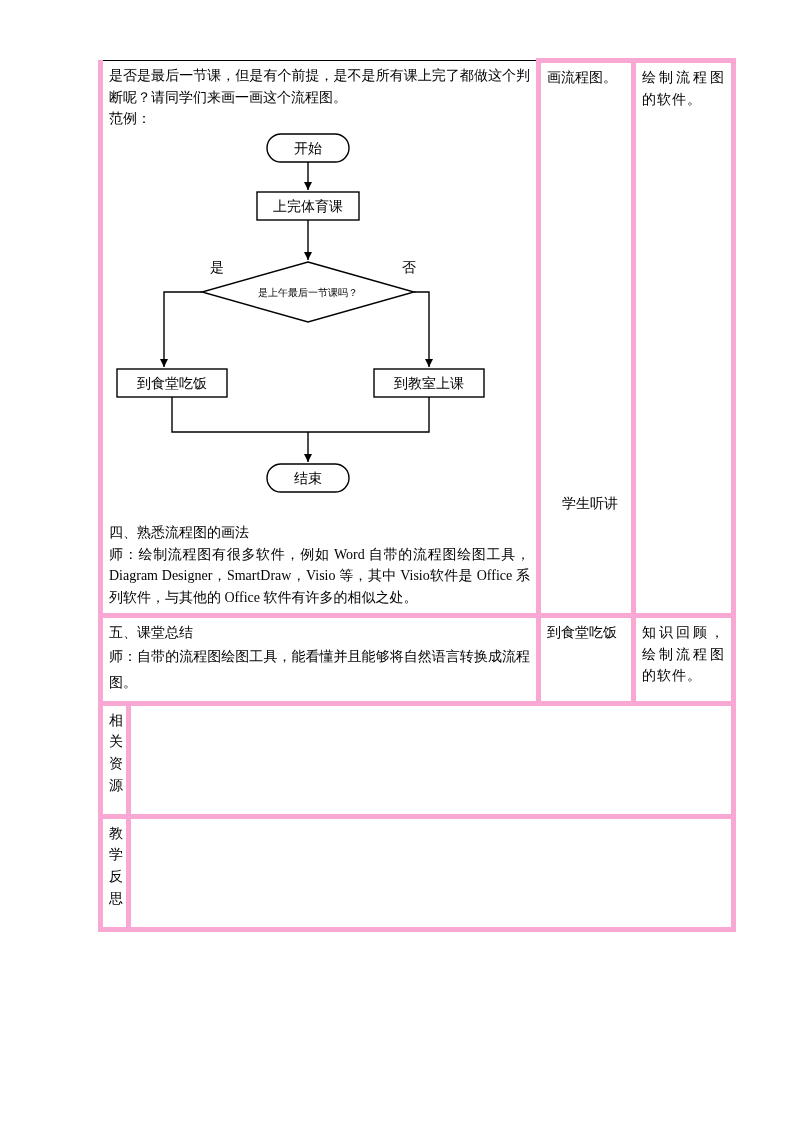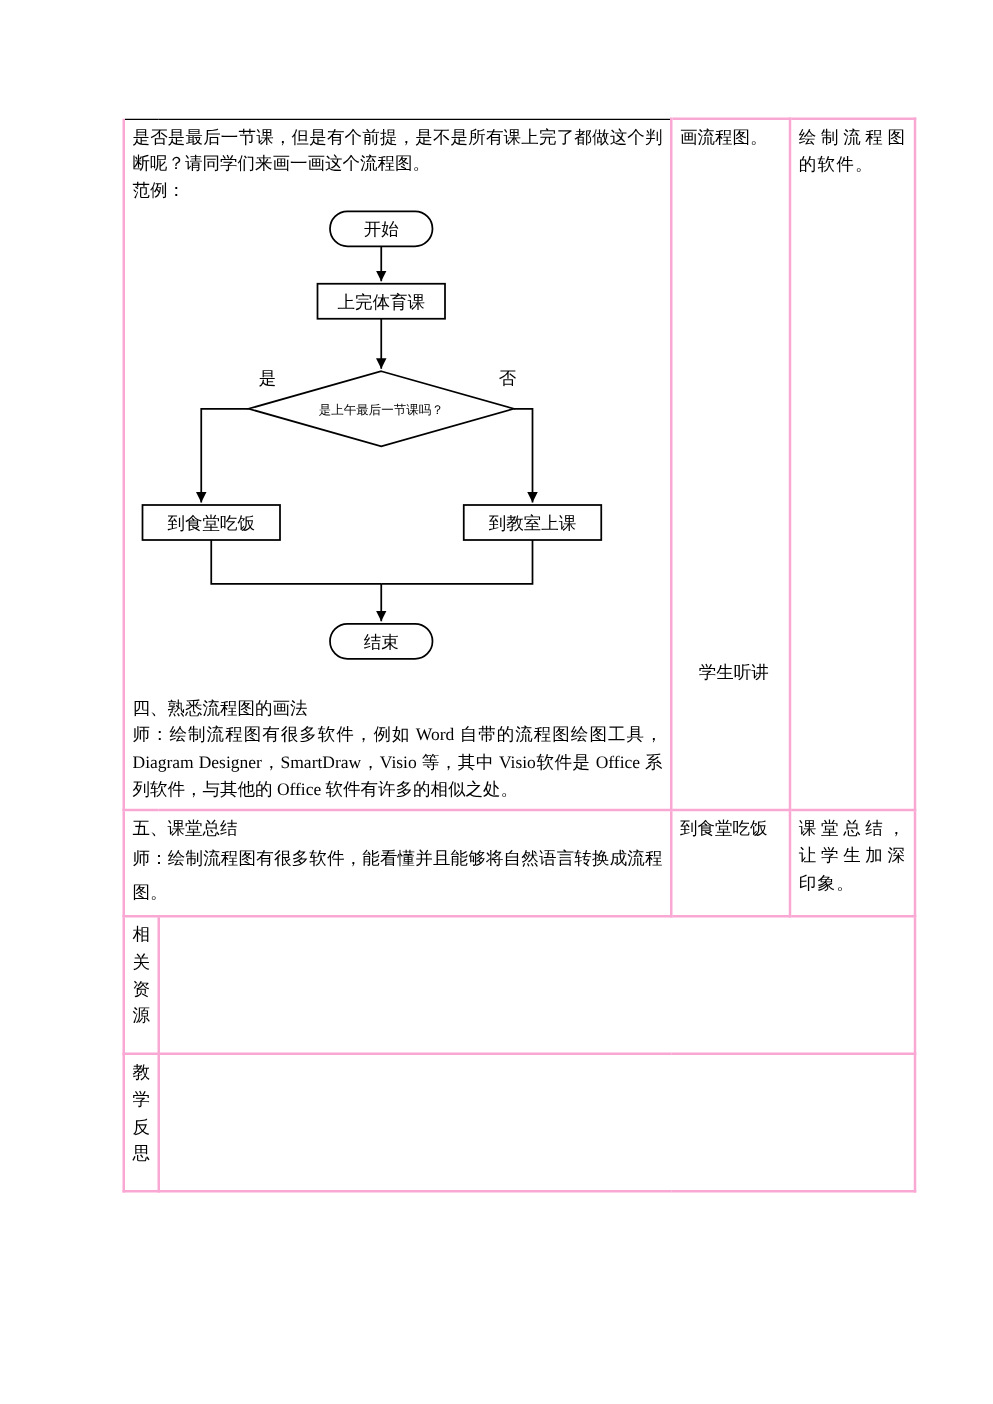--- a/index.html
+++ b/index.html
@@ -8,29 +8,29 @@
     background: #fff;
     font-family: "SimSun", "宋体", serif;
     font-size: 14px;
     color: #000;
   }
   .page {
     width: 694px;
     height: 1123px;
     position: relative;
     box-sizing: border-box;
-    padding: 94px 90px 0 98px;
+    padding: 58px 90px 0 98px;
   }
   table.lesson {
     border-collapse: collapse;
     width: 100%;
     table-layout: fixed;
   }
   table.lesson td {
-    border: 2px solid #f9a8d4;
+    border: 5px solid #f9a8d4;
     vertical-align: top;
     padding: 4px 6px 4px 6px;
     line-height: 1.55;
   }
   .col-main   { width: 410px; }
   .col-side1  { width: 95px; }
   .col-side2  { width: 100px; }
   .vlabel {
     width: 28px;
     text-align: center;
@@ -116,27 +116,27 @@
       <div style="position:absolute; left:21px; bottom:98px;">学生听讲</div>
     </td>
     <td>
       <div style="text-align:justify; letter-spacing:1px;">绘制流程图的软件。</div>
     </td>
   </tr>
 
   <tr>
     <td colspan="2" class="kaiti">
       <div>五、课堂总结</div>
-      <div style="text-align:justify; line-height:1.9;">师：绘制流程图有很多软件，能看懂并且能够将自然语言转换成流程图。</div>
+      <div style="text-align:justify; line-height:1.9;">师：自带的流程图绘图工具，能看懂并且能够将自然语言转换成流程图。</div>
     </td>
     <td class="kaiti">
       <div>到食堂吃饭</div>
     </td>
     <td class="kaiti">
-      <div style="text-align:justify; letter-spacing:1px;">课堂总结，让学生加深印象。</div>
+      <div style="text-align:justify; letter-spacing:1px;">知识回顾，绘制流程图的软件。</div>
     </td>
   </tr>
 
   <tr>
     <td class="vlabel" style="height:100px;">
       <span>相</span>
       <span>关</span>
       <span>资</span>
       <span>源</span>
     </td>

